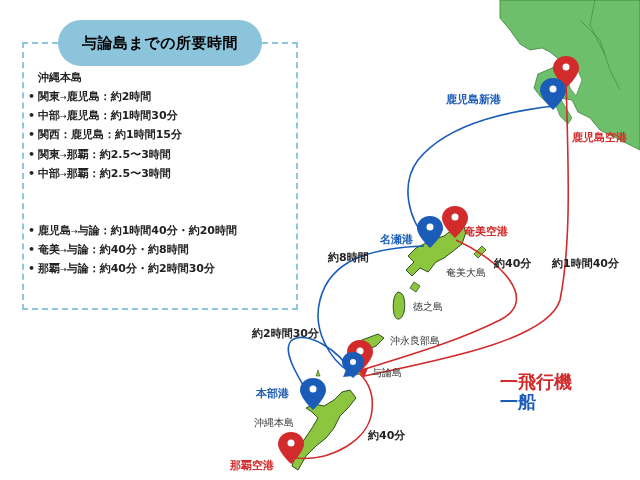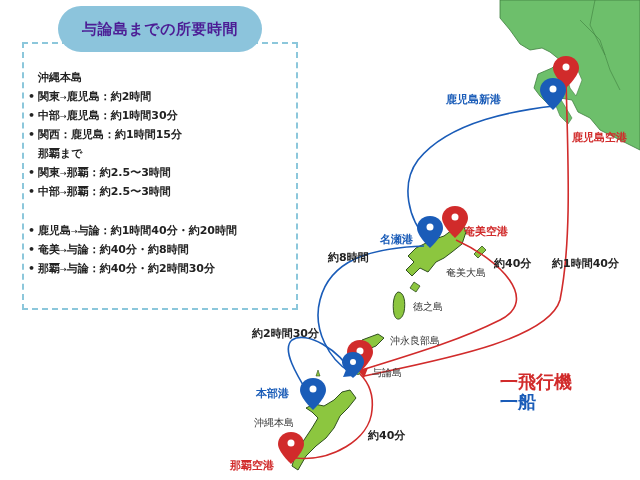--- a/index.html
+++ b/index.html
@@ -1,21 +1,21 @@
 <!DOCTYPE html>
 <html><head>
 <meta charset="utf-8">
 <style>
   html, body { margin:0; padding:0; }
   body { width:640px; height:480px; position:relative; overflow:hidden; background:#ffffff;
          font-family: "DejaVu Sans", "Liberation Sans", sans-serif; }
   .panel { position:absolute; left:22px; top:42px; width:276px; height:268px;
            border:2px dashed #8cc7db; box-sizing:border-box; }
-  .title-pill { position:absolute; left:58px; top:6px; width:204px; height:46px; border-radius:23px;
-                background:#8cc4dc; color:#4c1d95; font-size:15px; font-weight:bold;
+  .title-pill { position:absolute; left:58px; top:20px; width:204px; height:46px; border-radius:23px;
+                background:#8cc4dc; color:#000000; font-size:15px; font-weight:bold;
                 display:flex; align-items:center; justify-content:center; letter-spacing:0.5px; }
   .sec { position:absolute; left:38px; font-size:11px; font-weight:bold; color:#222; }
   .sec .head { margin-bottom:3px; }
   .sec ul { list-style:none; margin:0; padding:0; }
   .sec li { position:relative; padding-left:0; line-height:18px; margin-left:-10px; }
   .sec li .b { display:inline-block; width:10px; }
   .arr { font-size:8px; font-weight:normal; }
   svg.map { position:absolute; left:0; top:0; }
   .lbl { position:absolute; font-size:11px; font-weight:bold; white-space:nowrap; }
   .blue { color:#1a5cb8; }
@@ -97,21 +97,20 @@
 <div class="sec" style="top:70px;">
   <div class="head">沖縄本島</div>
   <ul>
     <li><span class="b">•</span><span>関東</span><span class="arr">→</span><span>鹿児島</span><span>：約2時間</span></li>
     <li><span class="b">•</span><span>中部</span><span class="arr">→</span><span>鹿児島</span><span>：約1時間30分</span></li>
     <li><span class="b">•</span><span>関西</span><span>：</span><span>鹿児島</span><span>：約1時間15分</span></li>
   </ul>
 </div>
 
 <div class="sec" style="top:146px;">
-  <div class="head">那覇まで</div>
   <ul>
     <li><span class="b">•</span><span>関東</span><span class="arr">→</span><span>那覇</span><span>：約2.5〜3時間</span></li>
     <li><span class="b">•</span><span>中部</span><span class="arr">→</span><span>那覇</span><span>：約2.5〜3時間</span></li>
   </ul>
 </div>
 
 <div class="sec" style="top:222px;">
   <ul>
     <li><span class="b">•</span><span>鹿児島</span><span class="arr">→</span><span>与論</span><span>：約1時間40分・約20時間</span></li>
     <li><span class="b">•</span><span>奄美</span><span class="arr">→</span><span>与論</span><span>：約40分・約8時間</span></li>

